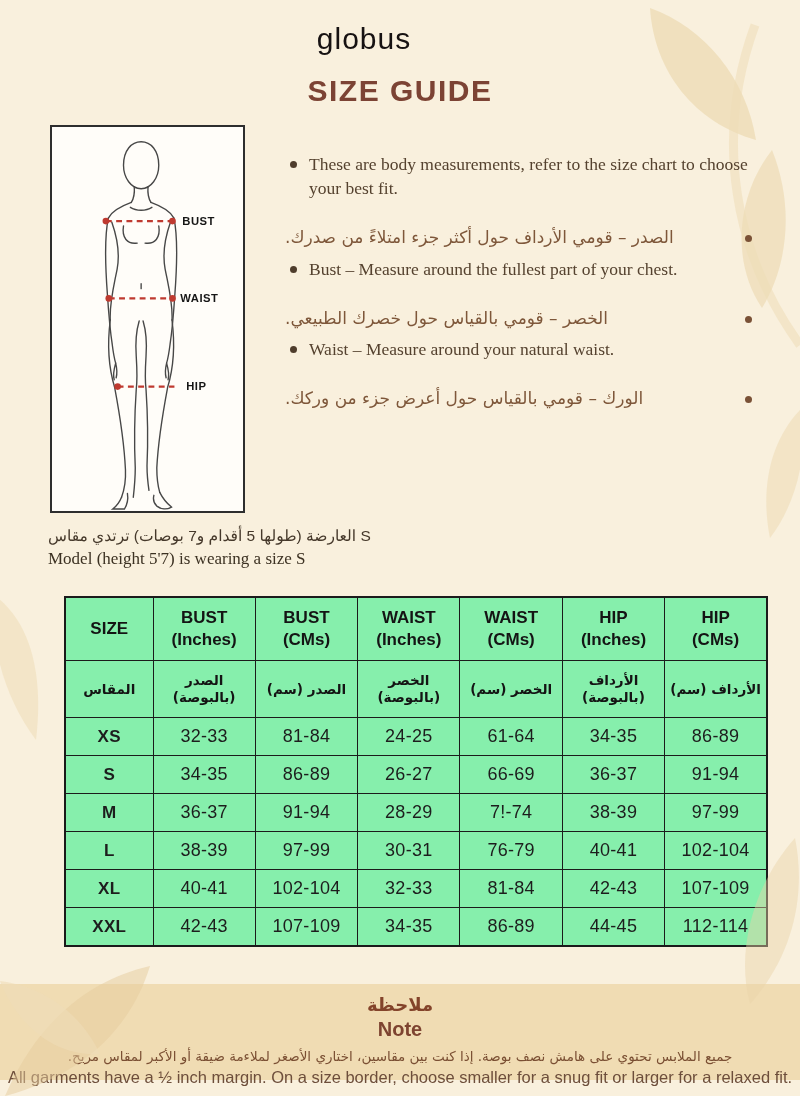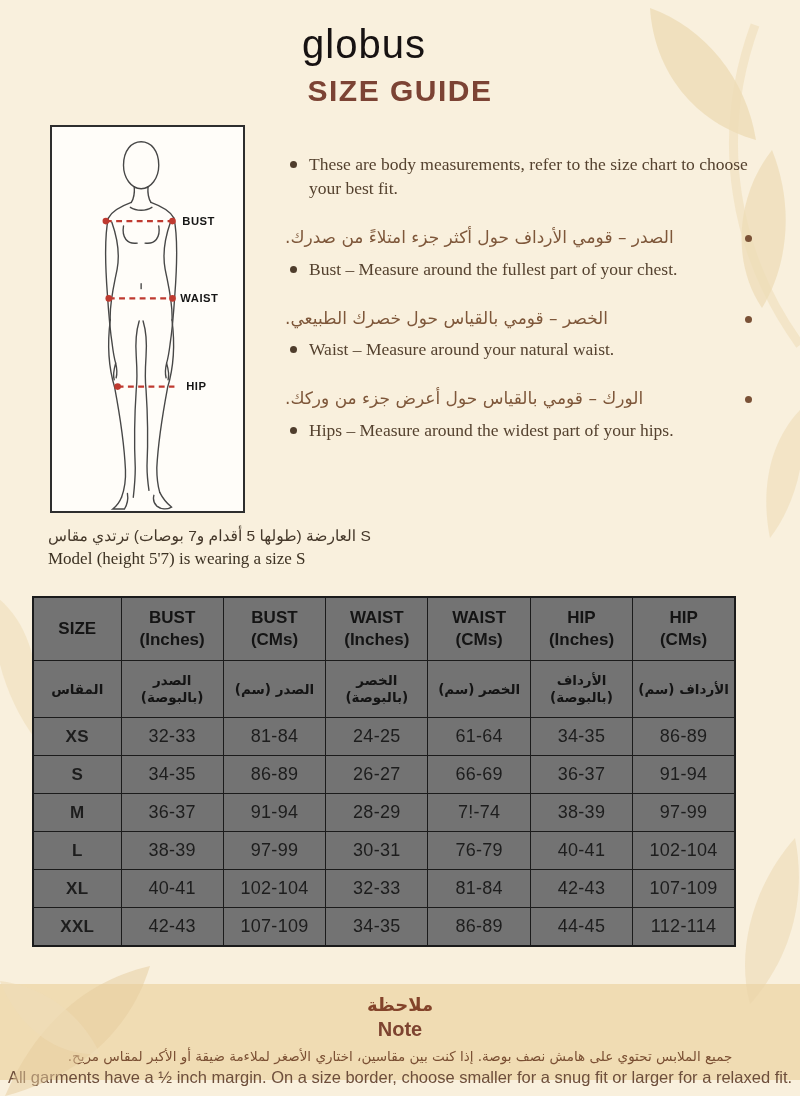--- a/index.html
+++ b/index.html
@@ -2,21 +2,21 @@
 <html><head>
 <meta charset="utf-8">
 <style>
   html,body{margin:0;padding:0;}
   .page{position:relative;width:800px;height:1096px;background:#f9f0dd;overflow:hidden;
         font-family:"Liberation Sans",sans-serif;}
   .decor{position:absolute;z-index:0;pointer-events:none;}
   .z{position:absolute;z-index:1;}
 
   
-  .logo{top:22px;left:0;width:728px;text-align:center;font-size:40px;font-weight:500;
+  .logo{top:22px;left:0;width:728px;text-align:center;font-size:30px;font-weight:500;
         color:#171212;letter-spacing:1px;}
   .title{top:74px;left:0;width:800px;text-align:center;font-size:30px;font-weight:800;
         color:#7c4334;letter-spacing:1.5px;}
 
   
   .figure-box{left:50px;top:125px;width:195px;height:388px;background:#fffdf9;
         border:2px solid #2e2e2e;box-sizing:border-box;}
   .figure-box svg{display:block;width:100%;height:100%;}
 
   
@@ -30,21 +30,21 @@
   .dot{position:absolute;width:7px;height:7px;border-radius:50%;top:9px;}
   .b-ar .dot{right:3px;background:#7a5136;}
   .b-en .dot{left:5px;background:#4f3d2c;}
 
   
   .model{left:48px;top:527px;width:420px;}
   .model-ar{font-family:Liberation Sans, sans-serif;font-size:15.5px;color:#45382a;margin-bottom:4px;}
   .model-en{font-family:Liberation Serif, serif;font-size:17px;color:#3c3122;}
 
   
-  table.size-table{left:32px;top:596px;width:704px;border-collapse:collapse;background:#737373;
+  table.size-table{left:64px;top:596px;width:704px;border-collapse:collapse;background:#86efac;
         table-layout:fixed;border:2px solid #1b1b1b;}
   .size-table th,.size-table td{border:1.5px solid #1b1b1b;text-align:center;vertical-align:middle;
         padding:0;overflow:hidden;}
   .hdr-en th{height:62px;font-size:17px;font-weight:700;color:#141414;line-height:1.3;}
   .hdr-ar th{height:56px;font-family:"DejaVu Sans",sans-serif;font-size:13.5px;font-weight:700;
         color:#141414;direction:rtl;line-height:1.25;}
   .hdr-line{display:block;}
   .size-table tbody td{height:37px;font-size:18px;color:#1d1d1d;letter-spacing:.3px;}
   .size-table tbody td.size-cell{font-weight:700;font-size:17px;}
 
@@ -136,21 +136,20 @@
     <div class="bullet-group">
       <div class="b-item b-ar"><span class="dot"></span><span>الصدر – قومي الأرداف حول أكثر جزء امتلاءً من صدرك.</span></div>
       <div class="b-item b-en"><span class="dot"></span><span>Bust – Measure around the fullest part of your chest.</span></div>
     </div>
     <div class="bullet-group">
       <div class="b-item b-ar"><span class="dot"></span><span>الخصر – قومي بالقياس حول خصرك الطبيعي.</span></div>
       <div class="b-item b-en"><span class="dot"></span><span>Waist – Measure around your natural waist.</span></div>
     </div>
     <div class="bullet-group">
       <div class="b-item b-ar"><span class="dot"></span><span>الورك – قومي بالقياس حول أعرض جزء من وركك.</span></div>
-      <div class="b-item b-en"><span class="dot"></span><span>Hips – Measure around the widest part of your hips.</span></div>
     </div>
   </div>
 
   <div class="z model">
     <div class="model-ar">العارضة (طولها 5 أقدام و7 بوصات) ترتدي مقاس S</div>
     <div class="model-en">Model (height 5'7) is wearing a size S</div>
   </div>
 
   <table class="z size-table">
     <colgroup>

